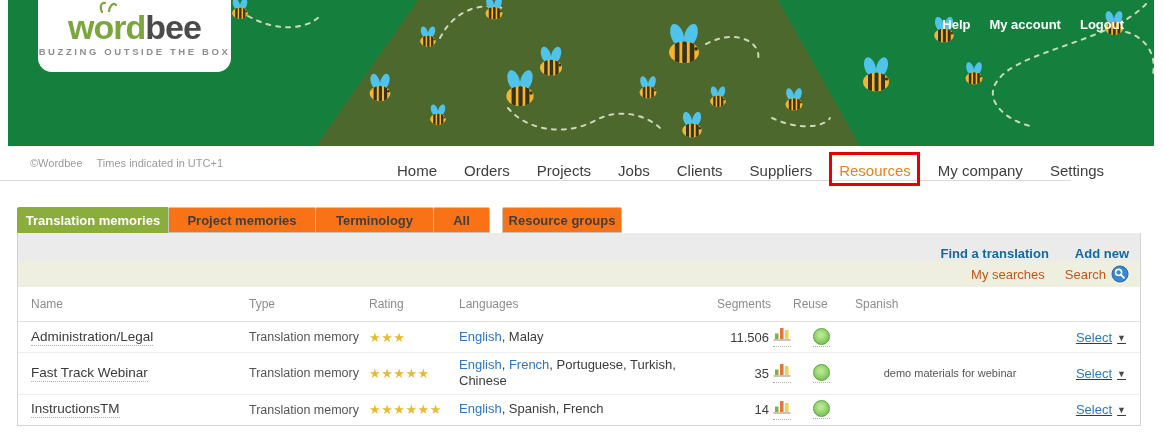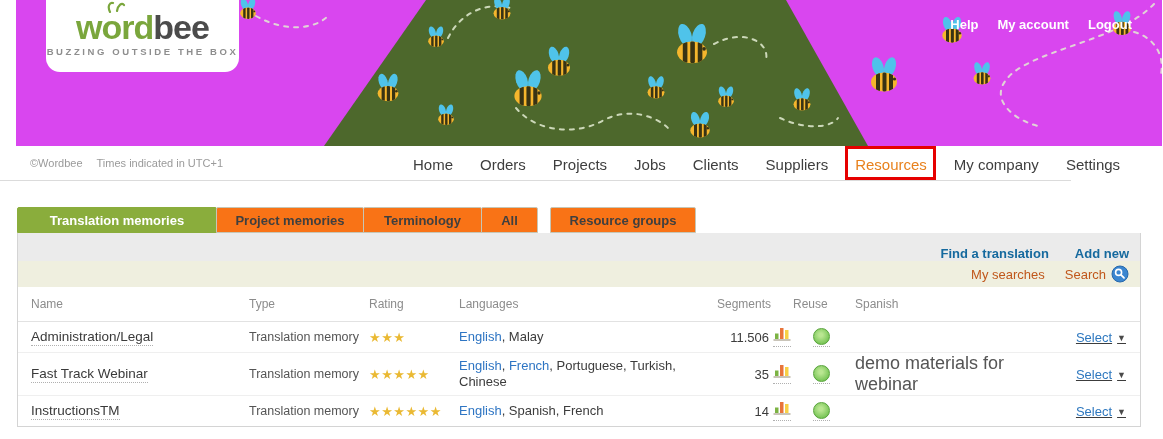--- a/index.html
+++ b/index.html
@@ -1,37 +1,37 @@
 <!DOCTYPE html>
 <html><head>
 <meta charset="utf-8">
 <style>
   html,body{margin:0;padding:0;}
   body{
     width:1163px;height:439px;position:relative;overflow:hidden;
     background:#ffffff;font-family:"Liberation Sans",sans-serif;
   }
   
-  .banner{position:absolute;left:16px;top:0;width:1146px;height:146px;background:#d946ef;overflow:hidden;}
+  .banner{position:absolute;left:8px;top:0;width:1146px;height:146px;background:#15803d;overflow:hidden;}
   .trapezoid{position:absolute;left:0;top:0;width:1146px;height:146px;background:#4d682c;
     clip-path:polygon(410px 0,770px 0,852px 146px,308px 146px);}
   .decor{position:absolute;left:0;top:0;}
   .logo-box{position:absolute;left:30px;top:0;width:193px;height:72px;background:#fff;
     border-radius:0 0 14px 14px;text-align:center;z-index:3;}
   .logo-text{font-size:34px;font-weight:bold;letter-spacing:-1px;line-height:36px;margin-top:9px;}
   .logo-word{color:#7aa63c;}
   .logo-bee{color:#4b4b4b;}
   .antennae{position:absolute;left:58px;top:1px;}
   .tagline{font-size:9.5px;font-weight:bold;letter-spacing:2.6px;color:#8e8e8e;margin-top:1px;}
   .top-links{position:absolute;top:17px;right:30px;display:flex;gap:19px;z-index:3;}
   .top-link{color:#fff;font-weight:bold;font-size:13px;cursor:pointer;}
   
   .navbar{position:absolute;left:0;top:146px;width:1035px;height:34px;background:#fff;border-bottom:1px solid #dbdbdb;padding-left:36px;}
   .foot-note{position:absolute;left:30px;top:0;height:34px;display:flex;align-items:center;gap:14px;font-size:11px;color:#9a9a9a;}
-  .nav-items{position:absolute;left:397px;top:1px;height:34px;display:flex;align-items:center;gap:27px;font-size:15px;color:#3e3e3e;margin-left:16px;}
+  .nav-items{position:absolute;left:397px;top:16px;height:34px;display:flex;align-items:flex-start;gap:27px;font-size:15px;color:#3e3e3e;}
   .nav-item{cursor:pointer;white-space:nowrap;}
   .nav-item.active{color:#e8811c;position:relative;}
   .nav-item.active::after{content:"";position:absolute;left:-10px;right:-9px;top:-10px;bottom:-7px;border:3px solid #e60000;}
   
   .content{position:absolute;left:17px;top:207px;width:1124px;}
   .tabs{display:flex;height:26px;align-items:stretch;}
   .tab{box-sizing:border-box;display:flex;align-items:center;justify-content:center;
     font-size:13px;font-weight:bold;color:#3f3f3f;background:#f97316;border:1px solid #c6c6b6;
     margin-right:-1px;border-radius:2px 2px 0 0;cursor:pointer;}
   .tab.active{background:#8aad3c;border-color:#8aad3c;color:#fff;}
@@ -54,21 +54,21 @@
   .c-name{color:#3a3a3a;font-size:13.5px;cursor:pointer;}
   .c-type{color:#555;font-size:12.5px;}
   .c-rating{color:#eab933;font-size:13px;letter-spacing:0.5px;white-space:nowrap;}
   .c-langs{line-height:1.25;padding:4px 10px 4px 0;font-size:13px;}
   .lang-link{color:#2e75c3;cursor:pointer;}
   .c-segments{text-align:right;}
   .c-chart{justify-self:start;margin-left:4px;cursor:pointer;}
   .c-reuse{justify-self:start;margin-left:2px;cursor:pointer;}
   .reuse-dot{width:15px;height:15px;border-radius:50%;border:1px solid #57a33a;
     background:radial-gradient(circle at 45% 40%, #b9e691 15%, #7cc75a 70%);}
-  .c-comments{color:#555;font-size:18px;}
+  .c-comments{color:#555;font-size:11px;text-align:center;}
   .c-select{text-align:right;padding-right:14px;white-space:nowrap;cursor:pointer;text-decoration:underline;}
   .select-label{color:#2e78bf;font-size:13px;}
   .select-arrow{color:#4a4a4a;font-size:9px;vertical-align:1px;margin-left:5px;}
 </style>
 </head>
 <body>
 
 <div class="banner">
   <div class="trapezoid"></div>
   <svg class="decor" width="1146" height="146">
@@ -143,26 +143,26 @@
       <span class="nav-item">Clients</span>
       <span class="nav-item">Suppliers</span>
       <span class="nav-item active">Resources</span>
       <span class="nav-item">My company</span>
       <span class="nav-item">Settings</span>
     </div>
 </div>
 
 <div class="content">
   <div class="tabs">
-      <div class="tab active" style="width: 200px;">Translation memories</div>
+      <div class="tab active" style="width: 152px;">Translation memories</div>
       <div class="tab" style="width: 148px;">Project memories</div>
       <div class="tab" style="width: 119px;">Terminology</div>
       <div class="tab" style="width: 57px;">All</div>
       <div class="tab-spacer"></div>
-      <div class="tab" style="width: 146px;">Resource groups</div>
+      <div class="tab" style="width: 120px;">Resource groups</div>
     </div>
   <div class="panel">
     <div class="bar1">
       <span class="blue-link">Find a translation</span>
       <span class="blue-link">Add new</span>
     </div>
     <div class="bar2">
       <span class="orange-link">My searches</span>
       <span class="search-wrap">
         <span class="orange-link">Search</span>

